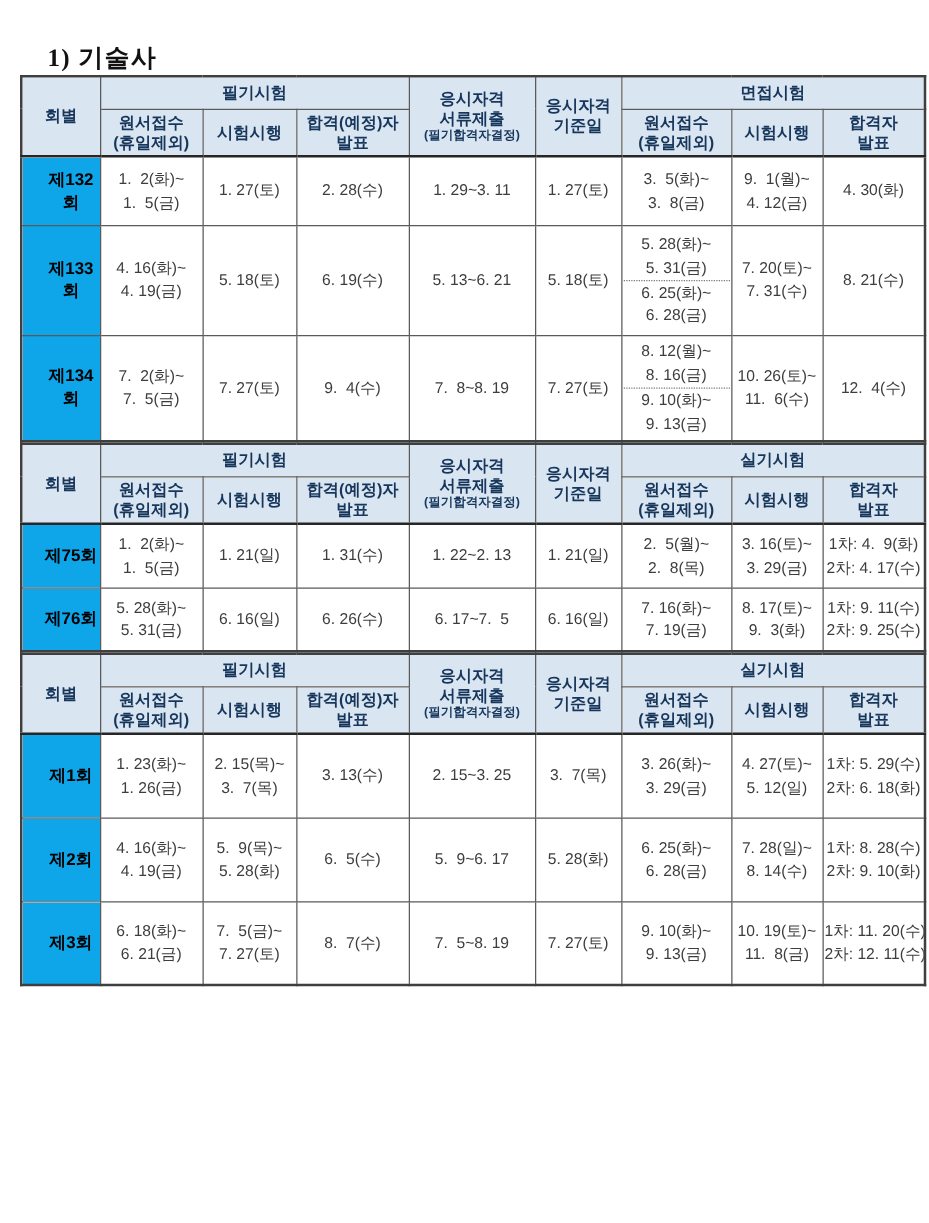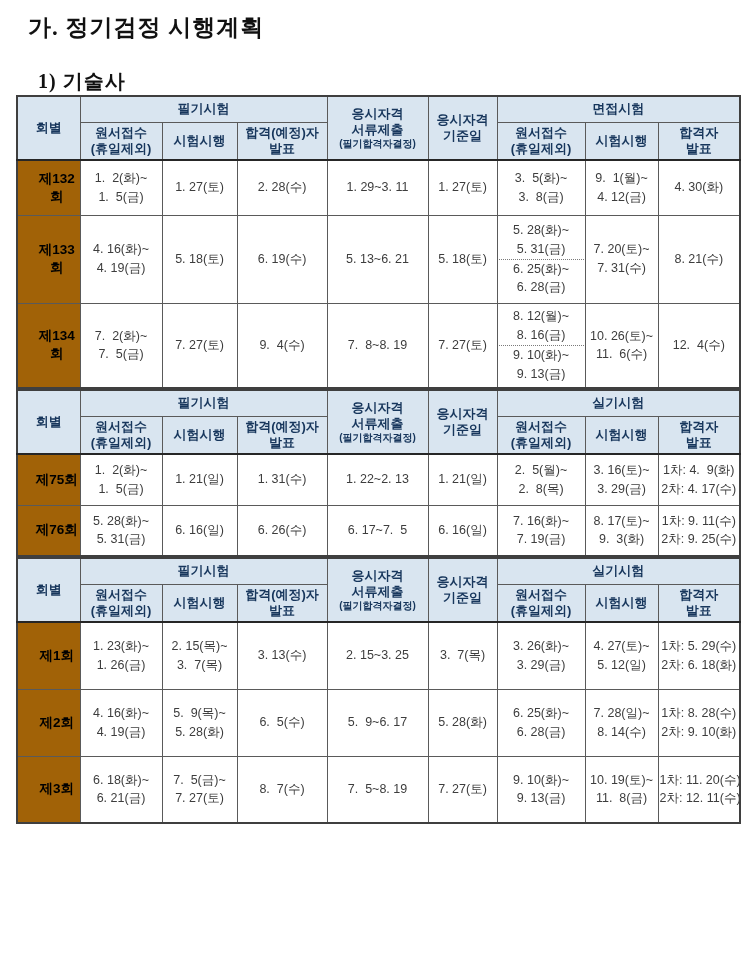--- a/index.html
+++ b/index.html
@@ -35,39 +35,38 @@
     font-size:13px;font-weight:bold;
     white-space:pre-line;line-height:1.22;
   }
   thead tr.hrow1{height:26px;}
   thead tr.hrow2{height:38px;}
   .hdr-sub-small{font-size:10px;line-height:1.15;}
   
   tbody tr:first-child th,tbody tr:first-child td{border-top:2.5px solid #262626;}
 
   tbody th.rowlabel{
-    background:#a16207;color:#000;
+    background:#0ea5e9;color:#000;
     font-size:13.5px;font-weight:bold;letter-spacing:0;padding-left:17px;
   }
   tbody td{font-size:12.5px;color:#3d3d3d;}
   .line{white-space:pre;line-height:1.5;}
   .block+.block{border-top:1px dotted #7a7a7a;}
 
   .t-gisulsa tbody tr:nth-child(1){height:55px;}
   .t-gisulsa tbody tr:nth-child(2){height:88px;}
   .t-gisulsa tbody tr:nth-child(3){height:85px;}
   .t-gineungjang tbody tr{height:51px;}
   .t-gisa tbody tr{height:67px;}
 </style>
 </head>
 <body>
 
 <div class="page">
 
-  <h1 class="doc-title">가. 정기검정 시행계획</h1>
 
   <h2 class="sec-title s1"><span>1)</span> <span>기술사</span><span class="sub"></span></h2>
 
   <table class="sched t-gisulsa">
     <colgroup>
       <col style="width:63px">
         <col style="width:82px">
         <col style="width:75px">
       <col style="width:90px">
         <col style="width:101px">

